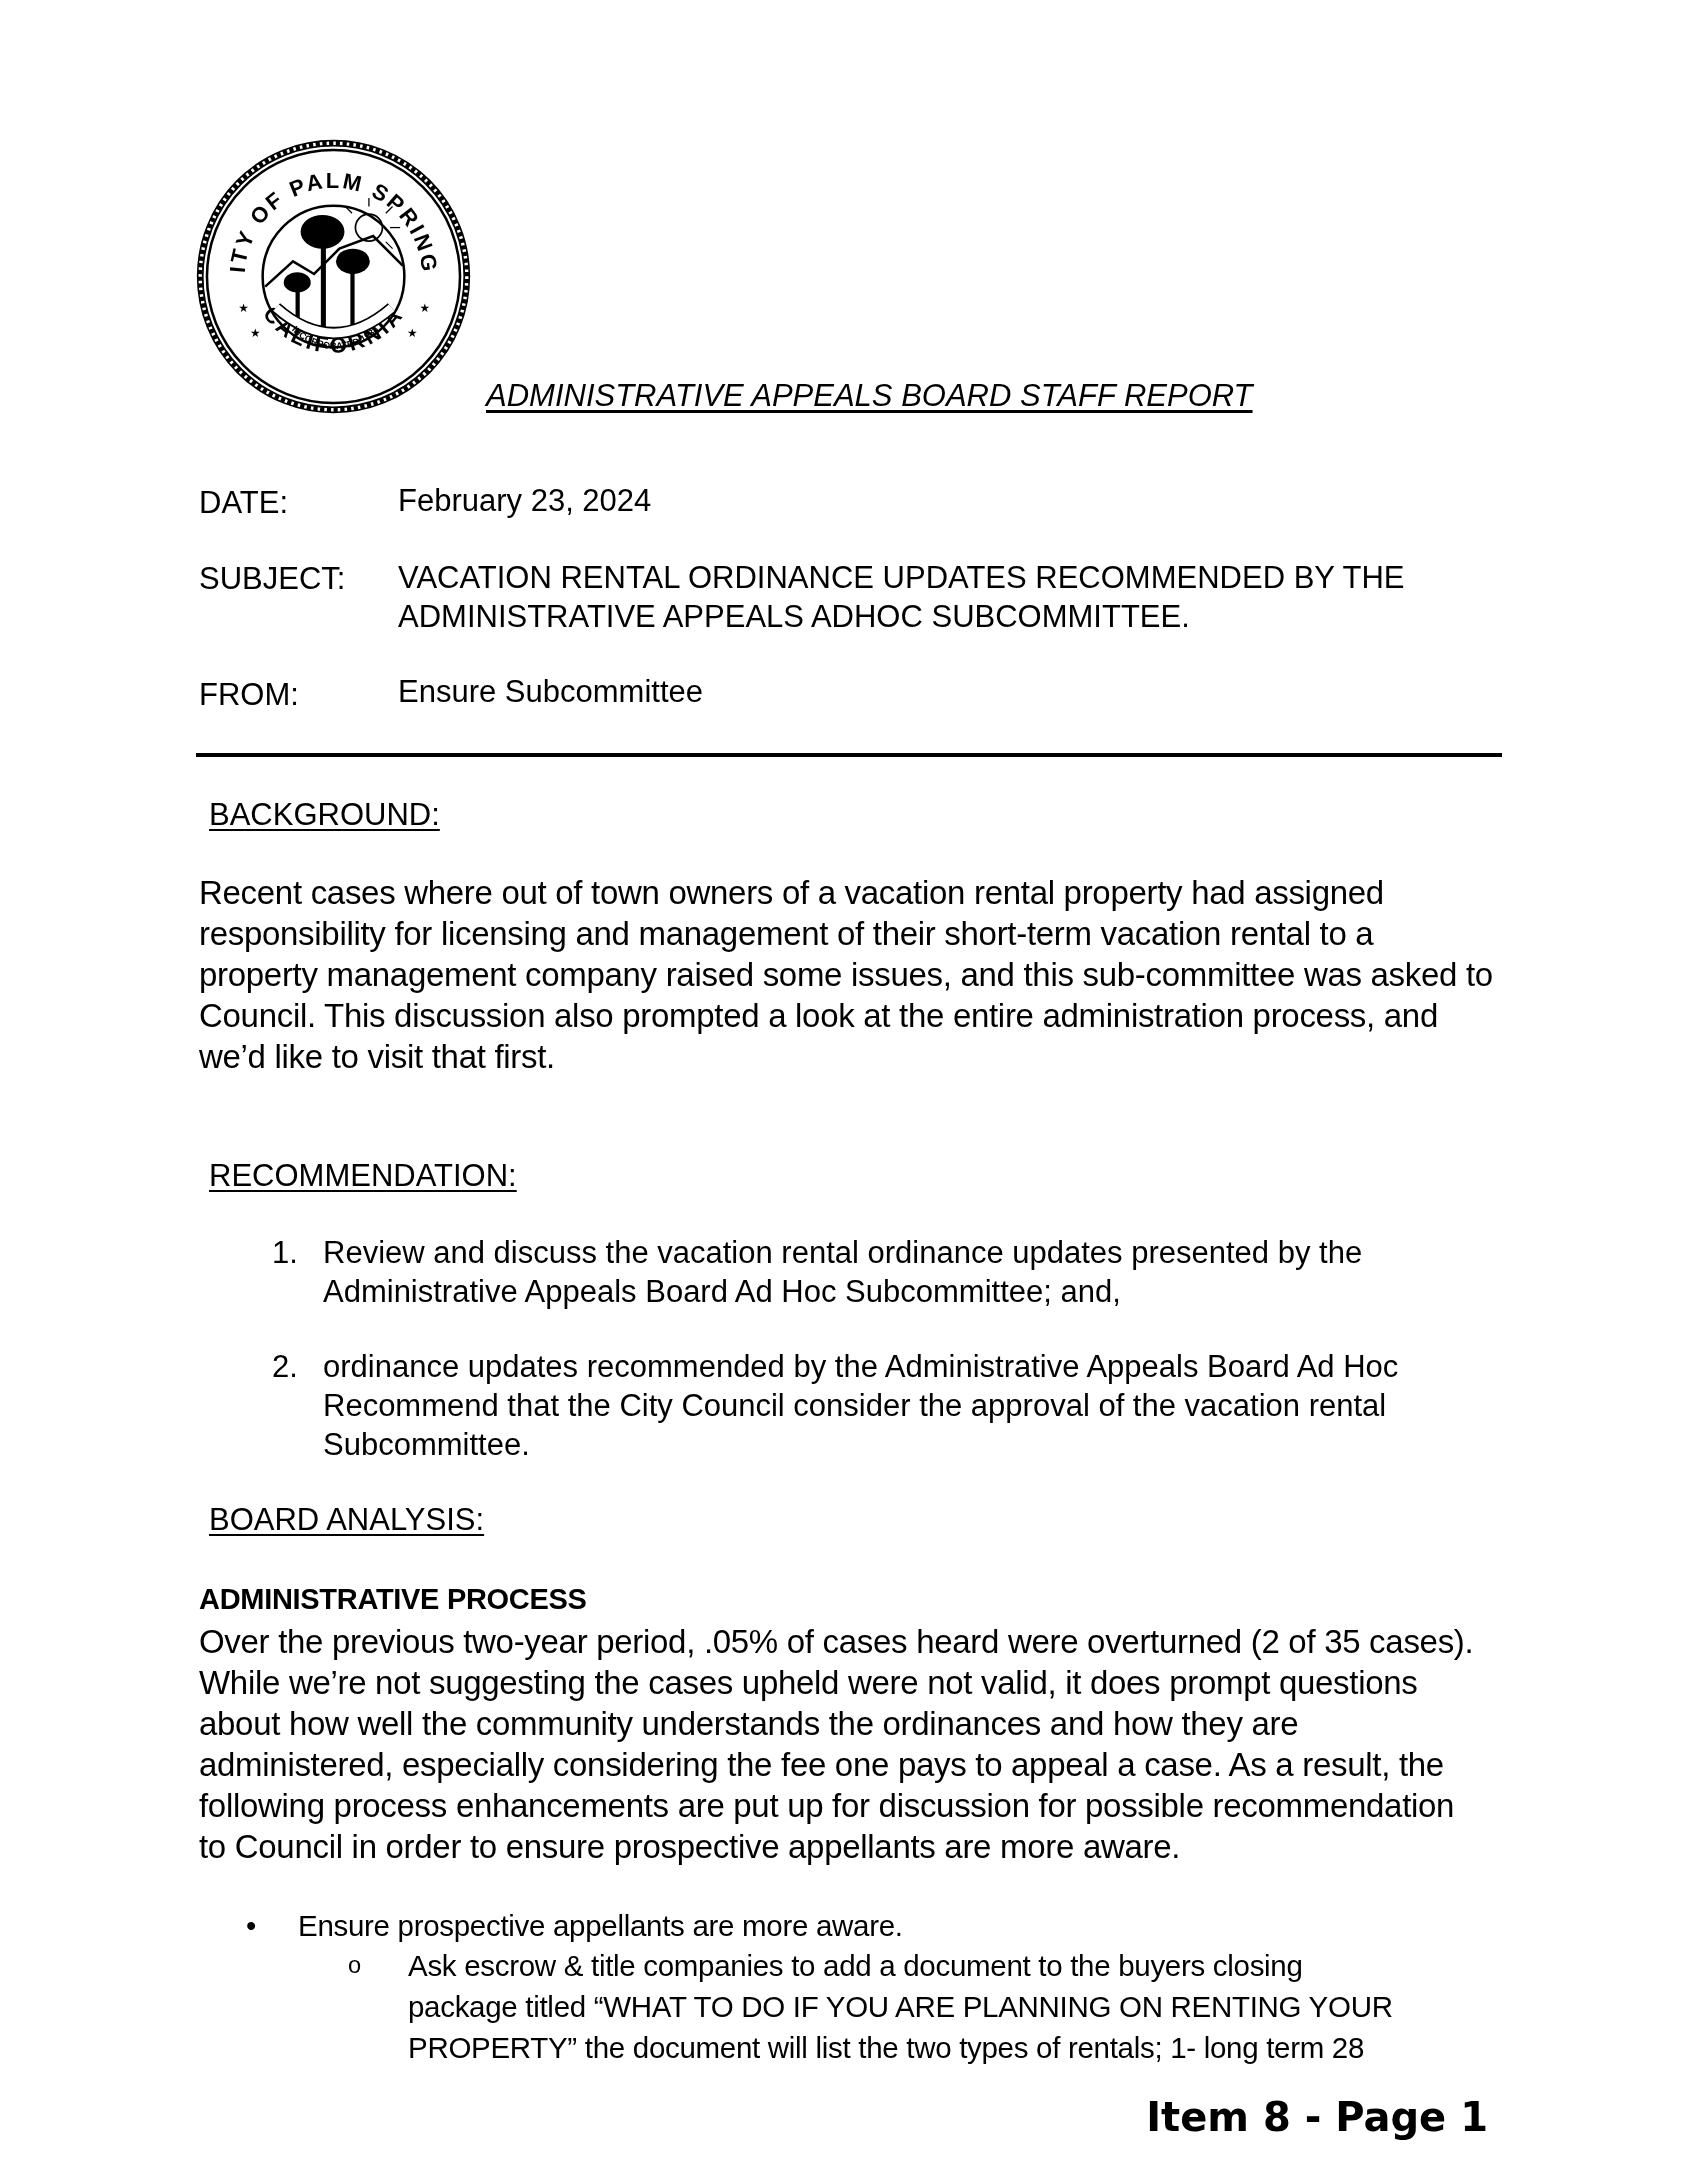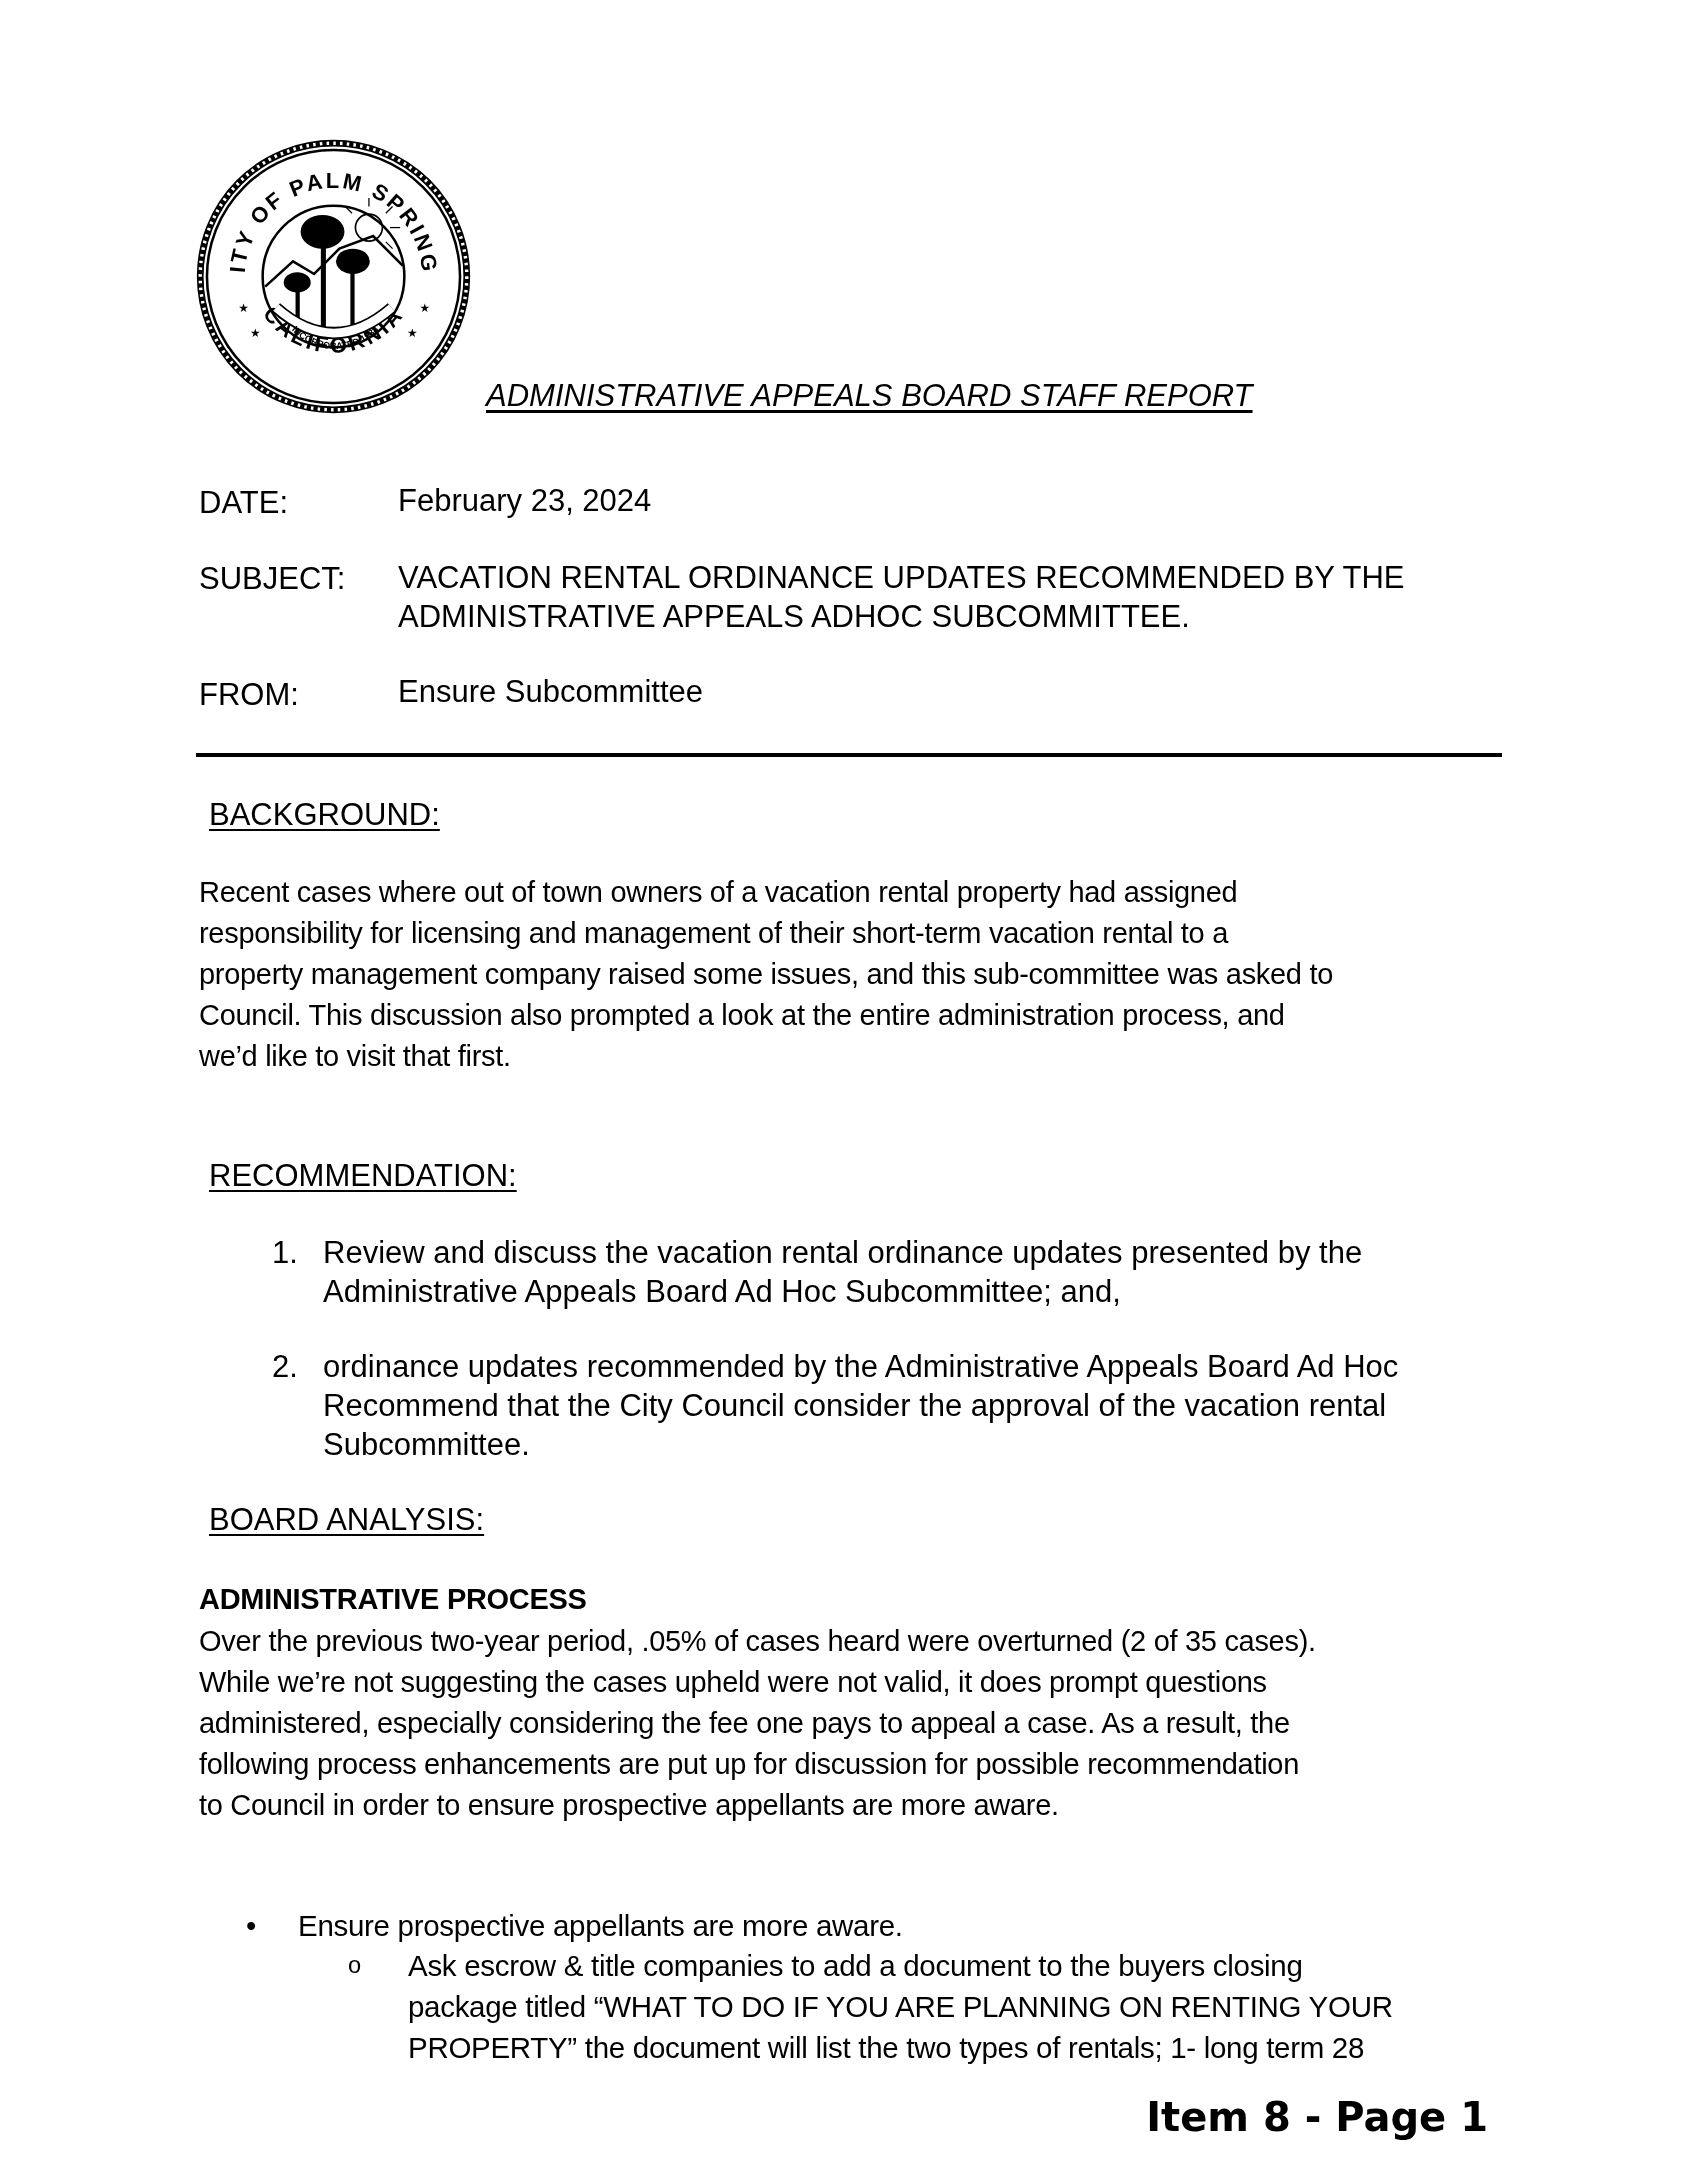--- a/index.html
+++ b/index.html
@@ -12,21 +12,21 @@
 
   #report-title { left: 486px; top: 378px; font-size: 31px; font-weight: normal; font-style: italic; text-decoration: underline; text-decoration-thickness: 2.5px; text-underline-offset: 4.2px; white-space: nowrap; }
 
   .hdr-label { left: 199px; font-size: 31px; white-space: nowrap; }
   .hdr-value { left: 398px; font-size: 31px; line-height: 39px; white-space: nowrap; }
 
   #divider { left: 196px; top: 753px; width: 1306px; height: 4.2px; background: #000; }
 
   .section-head { left: 209px; font-size: 31px; text-decoration: underline; text-decoration-thickness: 1.7px; text-underline-offset: 4.2px; white-space: nowrap; }
 
-  .para { left: 199px; width: 1333px; font-size: 29px; line-height: 41px; }
+  .para { left: 199px; width: 1333px; font-size: 33px; line-height: 41px; }
   .para .ln { display: block; white-space: nowrap; }
 
   .rec-item { left: 272px; font-size: 31px; line-height: 39px; }
   .rec-item .num { position: absolute; left: 0; top: 0; }
   .rec-item .txt { position: absolute; left: 51px; top: 0; white-space: nowrap; }
   .rec-item .txt .ln { display: block; }
 
   #subhead-admin { left: 199px; top: 1583px; font-size: 29px; font-weight: bold; white-space: nowrap; }
 
   .bullet { position: absolute; font-size: 29.5px; line-height: 41px; white-space: nowrap; }
@@ -134,20 +134,21 @@
     <span class="ln">Subcommittee.</span>
   </span>
 </div>
 
 <div class="abs arial section-head" style="top:1502px">BOARD ANALYSIS:</div>
 <div id="subhead-admin" class="abs calibri">ADMINISTRATIVE PROCESS</div>
 
 <div class="abs calibri para" style="top:1621px">
   <span class="ln">Over the previous two-year period, .05% of cases heard were overturned (2 of 35 cases).</span>
   <span class="ln">While we’re not suggesting the cases upheld were not valid, it does prompt questions</span>
+  <span class="ln">about how well the community understands the ordinances and how they are</span>
   <span class="ln">administered, especially considering the fee one pays to appeal a case.  As a result, the</span>
   <span class="ln">following process enhancements are put up for discussion for possible recommendation</span>
   <span class="ln">to Council in order to ensure prospective appellants are more aware.</span>
 </div>
 
 <div class="bullet calibri" style="left:246px; top:1905px;">
   <span class="mark" style="left:0;">•</span>
   <span class="txt" style="position:absolute; left:52px;">
     <span class="ln">Ensure prospective appellants are more aware.</span>
   </span>

